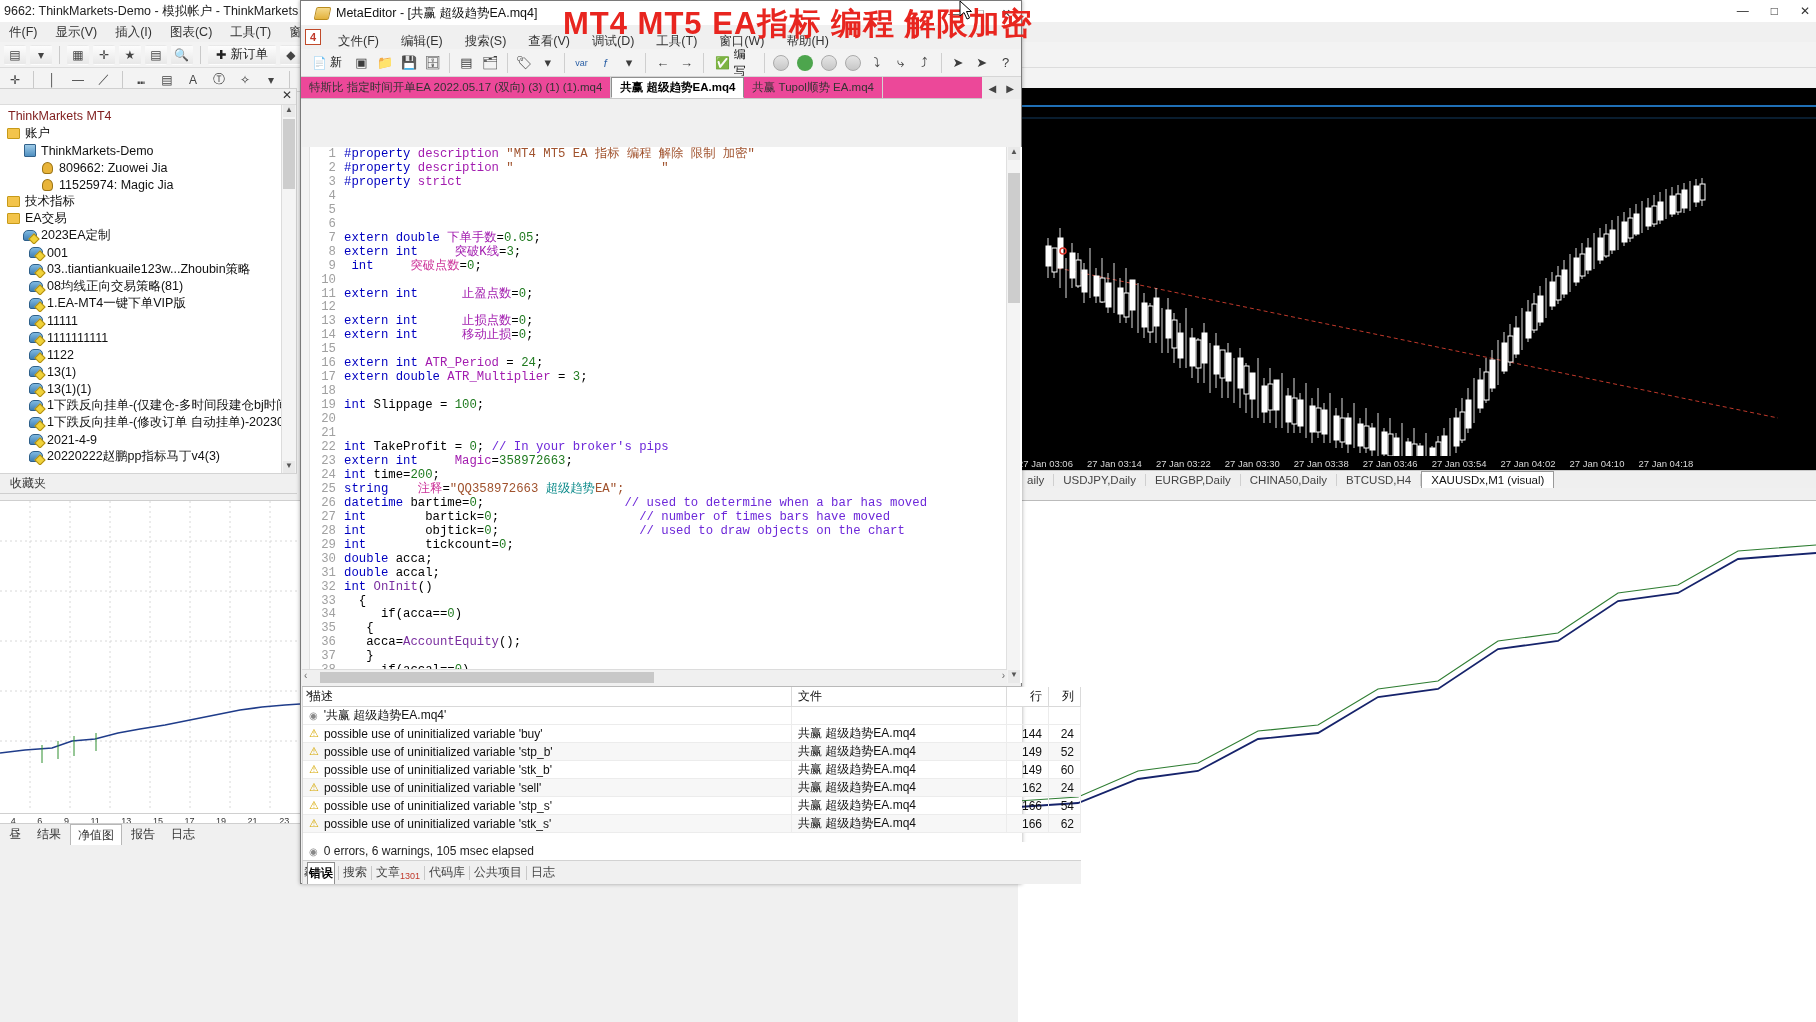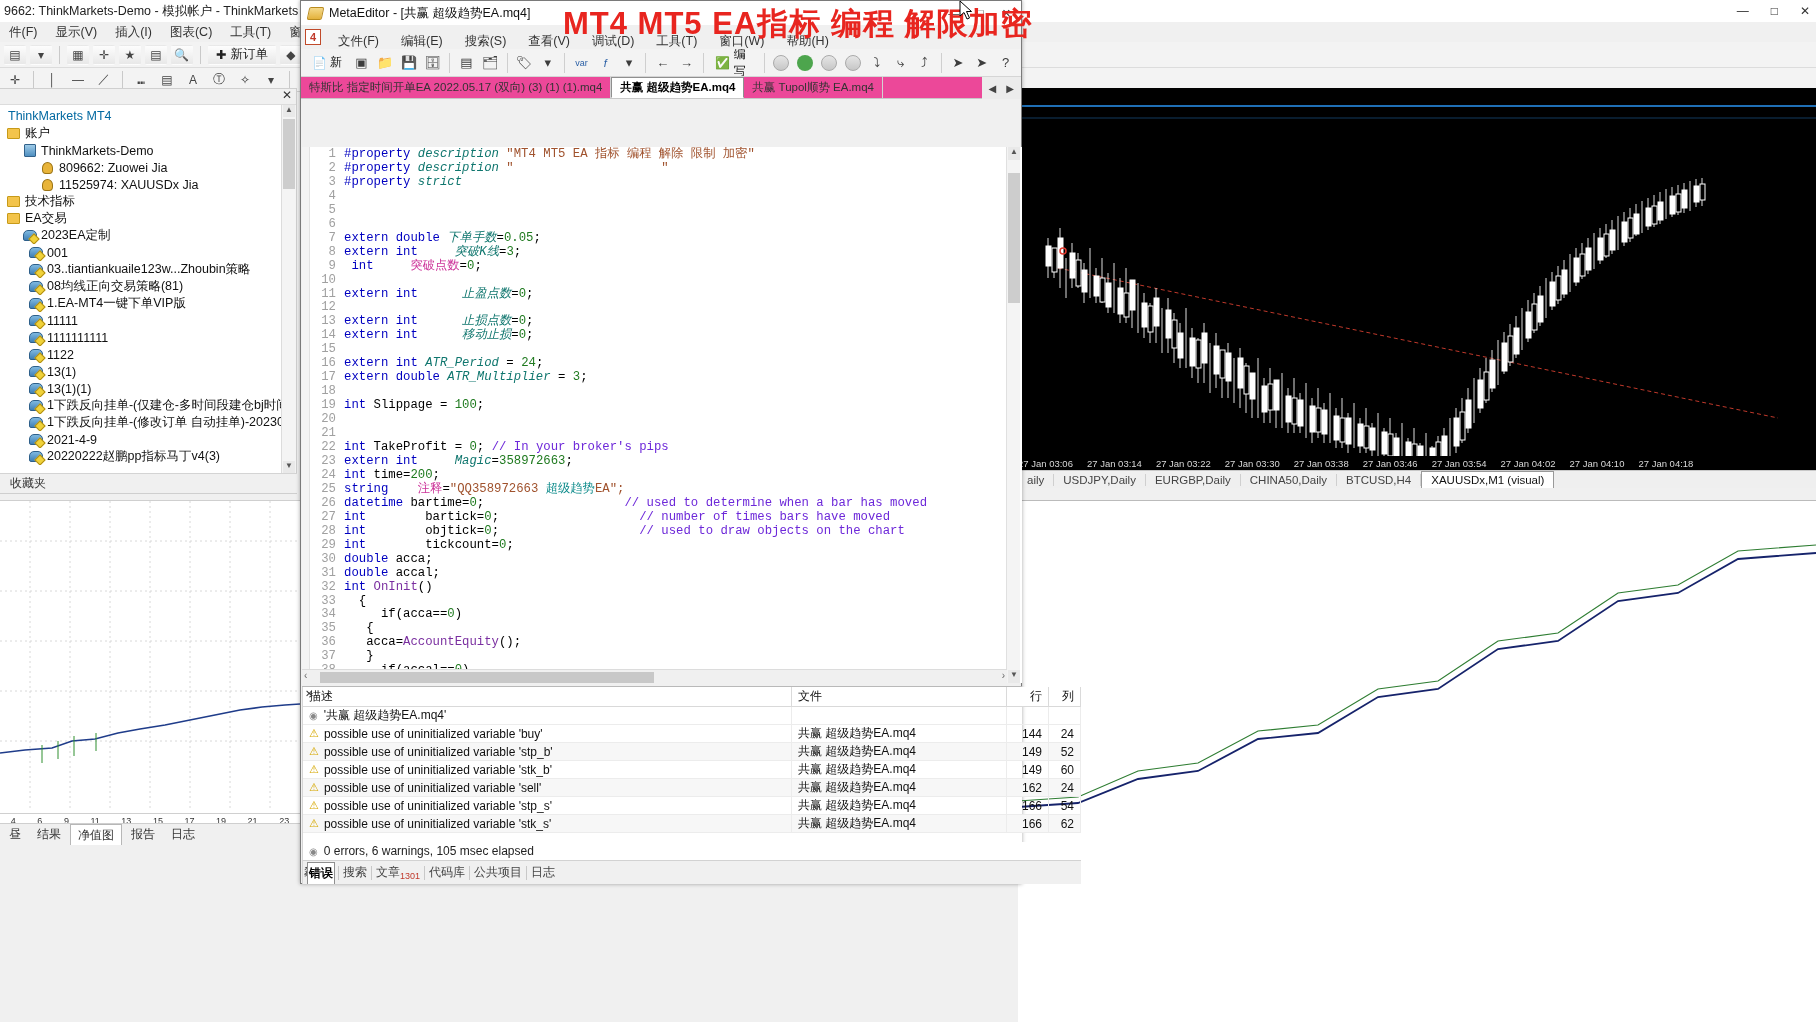--- a/index.html
+++ b/index.html
@@ -53,21 +53,21 @@
   .nav-panel {
     position: absolute; left: 0; top: 88px; width: 297px; height: 406px;
     background: #ffffff; border: 1px solid #cfcfcf; border-left: none;
   }
   .nav-head {
     height: 16px; background: #f0f0f0; position: relative;
     border-bottom: 1px solid #dcdcdc;
   }
   .nav-head .x { position: absolute; right: 4px; top: -1px; font-size: 12px; color: #333; }
   .nav-title {
-    font-size: 12.5px; color: #0369a1; padding: 4px 0 2px 8px;
+    font-size: 12.5px; color: #7f1d1d; padding: 4px 0 2px 8px;
   }
   .nav-tree { padding-left: 2px; font-size: 12.5px; color: #111; }
   .nav-row { display: flex; align-items: center; height: 17px; white-space: nowrap; overflow: hidden; }
   .nav-row .ico { width: 15px; height: 14px; margin-right: 4px; flex: none;
      display: flex; align-items: center; justify-content: center; font-size: 11px; }
   .ind-1 { padding-left: 4px; } .ind-2 { padding-left: 20px; }
   .ind-3 { padding-left: 38px; } .ind-4 { padding-left: 26px; }
   .folder-ico { width: 13px; height: 11px; background: #f3c44b; border: 1px solid #c79a18;
      border-radius: 1px; }
   .acct-ico { width: 12px; height: 13px; background: linear-gradient(#9ecbe8,#4f8fc0);
@@ -132,21 +132,21 @@
   .chart-symtabs .s.active { background: #fff; color: #111; border: 1px solid #9a9a9a;
      border-bottom: none; height: 18px; display: flex; align-items: center; }
 
   
   .me {
     position: absolute; left: 300px; top: 0; width: 722px; height: 884px;
     background: #f0f0f0; border: 1px solid #7a7a7a; box-shadow: 0 0 4px rgba(0,0,0,.35);
   }
   .me-title {
     height: 24px; background: #ffffff; display: flex; align-items: center;
-    font-size: 12.5px; color: #111; padding-left: 7px; position: relative;
+    font-size: 12.5px; color: #111; padding-left: 14px; position: relative;
   }
   .me-title .mi { width: 15px; height: 13px; margin-right: 6px;
     background: linear-gradient(#f5d98a,#e3b23c); border: 1px solid #b98b1d;
     border-radius: 2px; transform: skewX(-12deg); }
   .me-title .wb { position: absolute; right: 4px; top: 0; height: 24px; display: flex;
     align-items: center; gap: 18px; font-size: 11px; color: #333; padding-right: 6px; }
   .me-menu {
     height: 24px; background: #f0f0f0; display: flex; align-items: center;
     font-size: 12.5px; color: #333; padding-left: 4px; position: relative;
   }
@@ -190,21 +190,21 @@
   }
   .ln { display: inline-block; width: 26px; text-align: right; color: #a0a0a0;
      margin-right: 8px; user-select: none; }
   .kw { color: #0000c0; }
   .str { color: #a0522d; }
   .cn { color: #1f7a1f; }
   .cmt { color: #6d28d9; }
   .fn { color: #7a2fa0; }
   .cnblue { color: #0b8a8a; }
   .cnpink { color: #cc3399; }
-  .cnbrown { color: #0f766e; font-style: italic; }
+  .cnbrown { color: #a21caf; }
   .plain { color: #000; }
   .code-hscroll {
     position: absolute; left: 1px; top: 668px; width: 705px; height: 15px;
     background: #f0f0f0; border-top: 1px solid #dcdcdc;
   }
   .code-hscroll .thumb { position: absolute; left: 18px; top: 2px; width: 334px; height: 11px;
      background: #c8c8c8; }
   .code-hscroll .l { position: absolute; left: 2px; top: 0px; font-size: 10px; color: #666; }
   .code-hscroll .r { position: absolute; right: 2px; top: 0px; font-size: 10px; color: #666; }
   .code-vscroll { position: absolute; right: 1px; top: 146px; width: 14px; height: 536px;
@@ -349,21 +349,21 @@
         <div class="nav-row ind-3">
           <span class="ico">
               <span class="user-ico"></span>
             </span>
           <span>809662: Zuowei Jia</span>
         </div>
         <div class="nav-row ind-3">
           <span class="ico">
               <span class="user-ico"></span>
             </span>
-          <span>11525974: XAUUSDx Jia</span>
+          <span>11525974: Magic Jia</span>
         </div>
         <div class="nav-row ind-1">
           <span class="ico">
               <span class="folder-ico"></span>
             </span>
           <span>技术指标</span>
         </div>
         <div class="nav-row ind-1">
           <span class="ico">
               <span class="folder-ico"></span>

